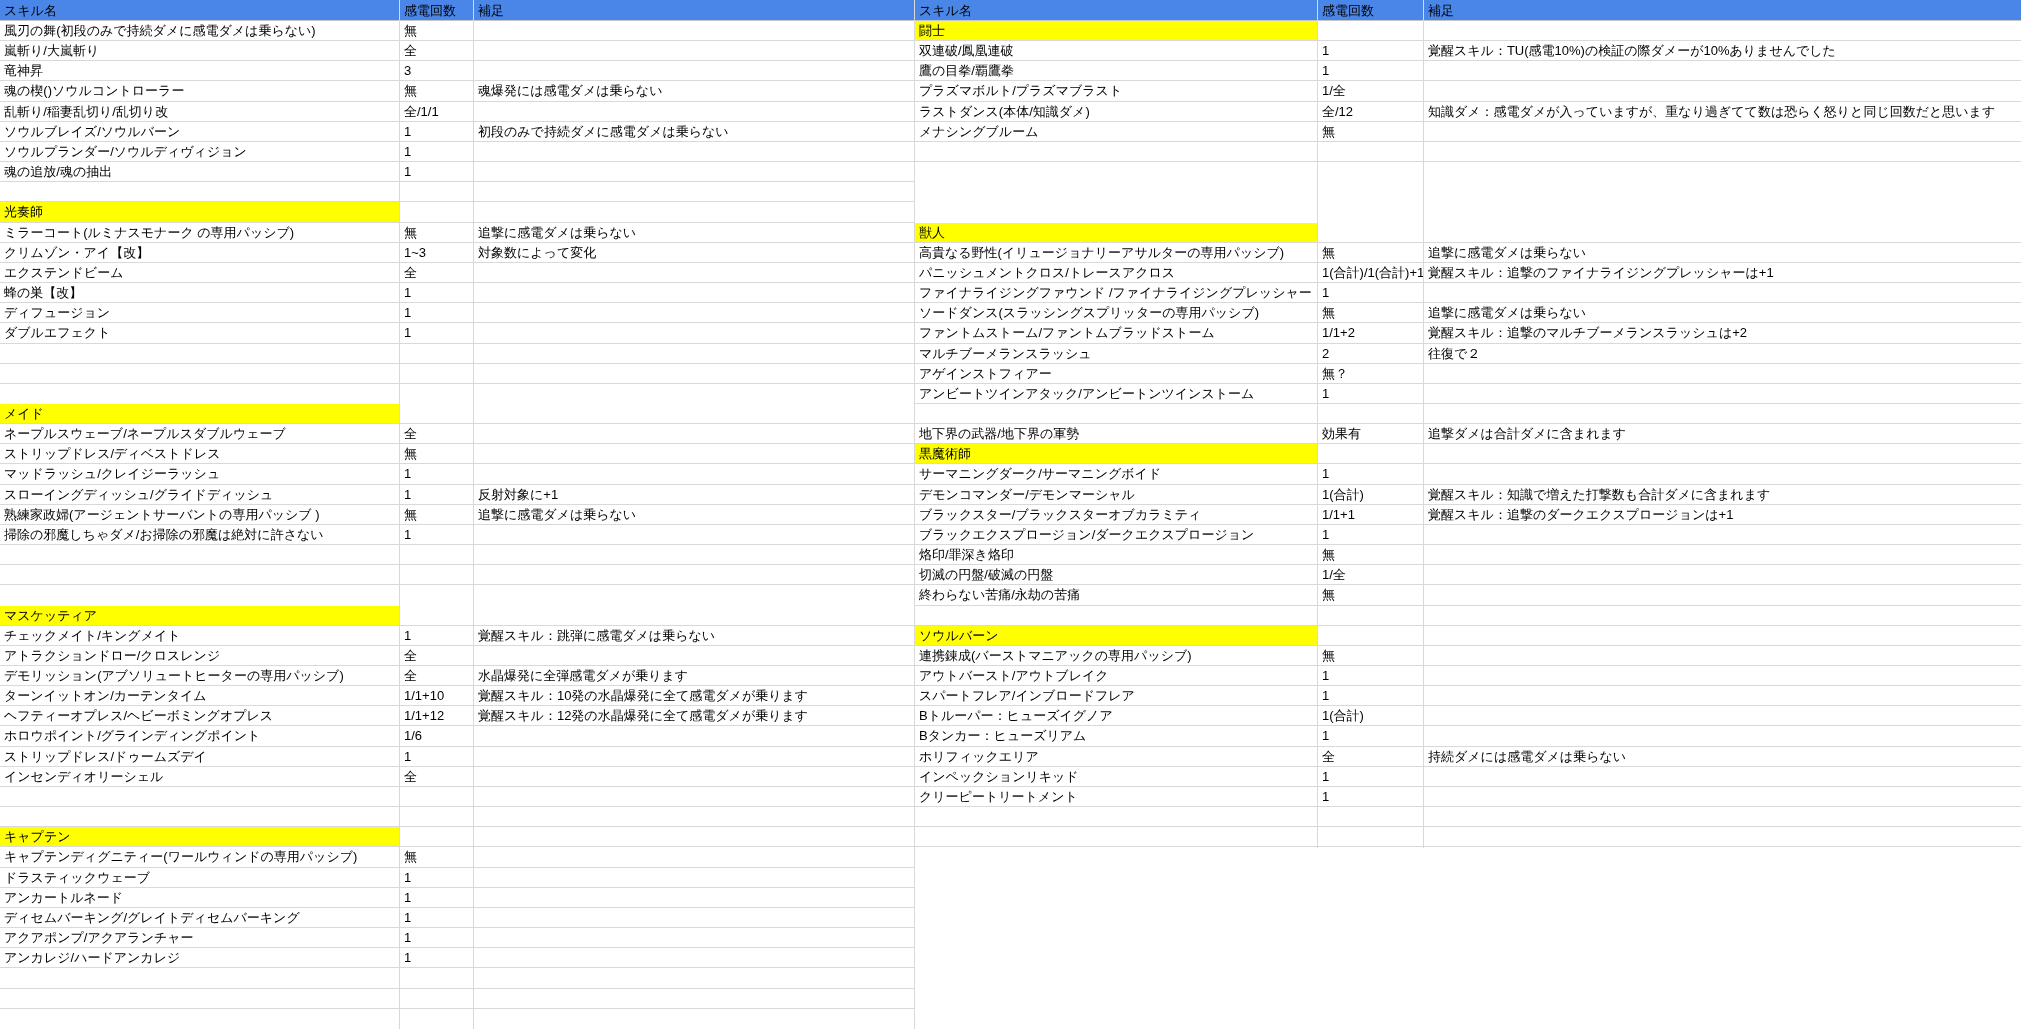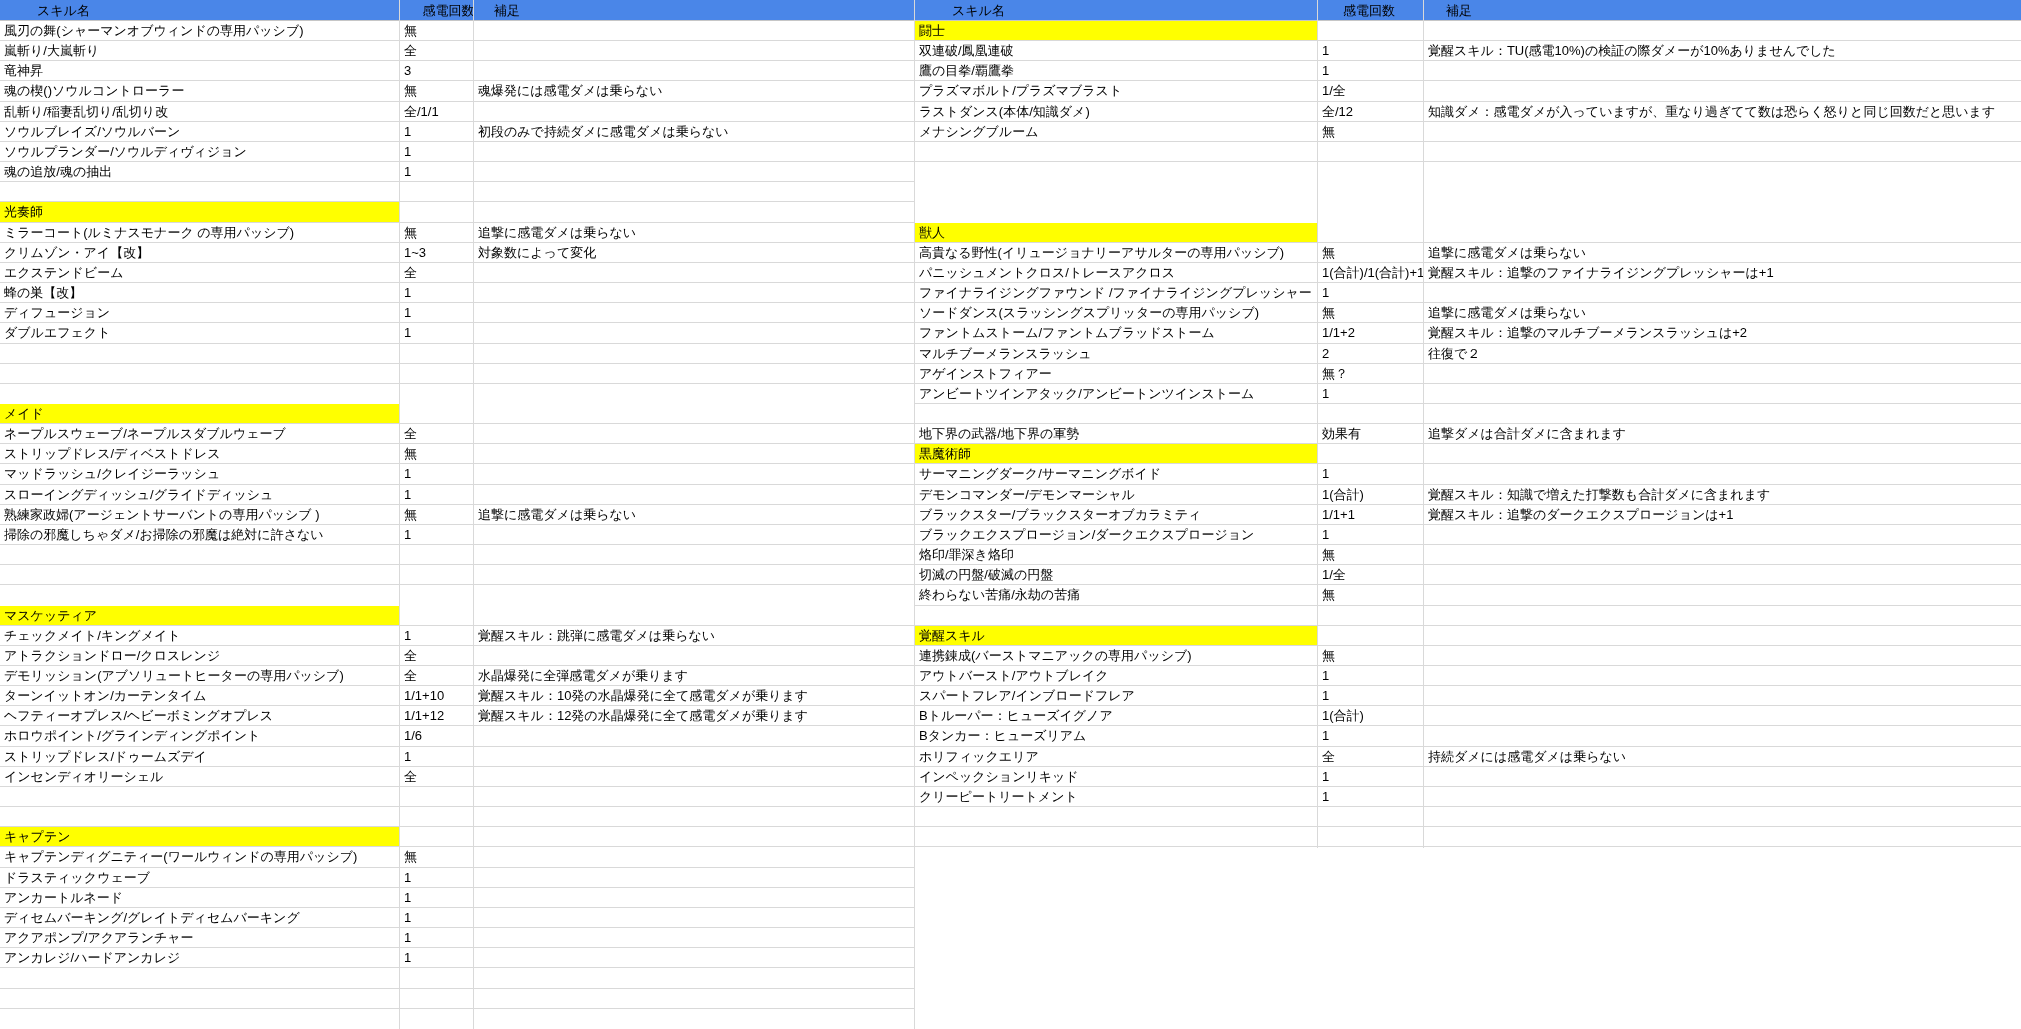--- a/index.html
+++ b/index.html
@@ -12,21 +12,21 @@
     width:2021px;height:1029px;background:#fff;color:#000;
     font-family:"Liberation Sans","DejaVu Sans",sans-serif;
     font-size:13px;
   }
   .sheet{position:relative;width:2021px;height:1029px;overflow:hidden;background:#fff;}
   .group{position:absolute;top:0;height:1029px;}
   .group.left{left:0;width:915px;}
   .group.right{left:915px;width:1106px;}
   .row{display:flex;height:20.16px;box-sizing:border-box;background:transparent;}
   .row.bordered{border-bottom:1px solid var(--grid);}
-  .row.header{height:21px;background:var(--header-bg);border-bottom:1px solid #c6c6c6;padding-left:33px;}
+  .row.header{height:21px;background:var(--header-bg);border-bottom:1px solid #c6c6c6;}
   .cell{
     box-sizing:border-box;height:100%;
     padding-left:4px;white-space:nowrap;overflow:hidden;
     line-height:19px;
   }
   .row.header .cell{line-height:21px;color:#000;}
   .left .c-skill{width:400px;}
   .left .c-count{width:74px;overflow:visible;}
   .left .c-note{width:441px;}
   .right .c-skill{width:403px;}
@@ -46,21 +46,21 @@
 <div class="sheet">
 
   <section class="group left">
     <div class="row header bordered">
       <div class="cell c-skill">スキル名</div>
       <div class="cell c-count">感電回数</div>
       <div class="cell c-note">補足</div>
     </div>
     <div class="body" id="left-body">
         <div class="row bordered">
-          <div class="cell c-skill">風刃の舞(シャーマンオブウィンドの専用パッシブ)</div>
+          <div class="cell c-skill">風刃の舞(初段のみで持続ダメに感電ダメは乗らない)</div>
           <div class="cell c-count">無</div>
           <div class="cell c-note"></div>
         </div>
         <div class="row bordered">
           <div class="cell c-skill">嵐斬り/大嵐斬り</div>
           <div class="cell c-count">全</div>
           <div class="cell c-note"></div>
         </div>
         <div class="row bordered">
           <div class="cell c-skill">竜神昇</div>
@@ -163,20 +163,21 @@
           <div class="cell c-note"></div>
         </div>
         <div class="row bordered">
           <div class="cell c-skill">マッドラッシュ/クレイジーラッシュ</div>
           <div class="cell c-count">1</div>
           <div class="cell c-note"></div>
         </div>
         <div class="row bordered">
           <div class="cell c-skill">スローイングディッシュ/グライドディッシュ</div>
           <div class="cell c-count">1</div>
+          <div class="cell c-note">反射対象に+1</div>
         </div>
         <div class="row bordered">
           <div class="cell c-skill">熟練家政婦(アージェントサーバントの専用パッシブ )</div>
           <div class="cell c-count">無</div>
           <div class="cell c-note">追撃に感電ダメは乗らない</div>
         </div>
         <div class="row bordered">
           <div class="cell c-skill">掃除の邪魔しちゃダメ/お掃除の邪魔は絶対に許さない</div>
           <div class="cell c-count">1</div>
           <div class="cell c-note"></div>
@@ -453,21 +454,21 @@
           <div class="cell c-skill">終わらない苦痛/永劫の苦痛</div>
           <div class="cell c-count">無</div>
           <div class="cell c-note"></div>
         </div>
         <div class="row bordered">
           <div class="cell c-skill"></div>
           <div class="cell c-count"></div>
           <div class="cell c-note"></div>
         </div>
         <div class="row bordered section">
-          <div class="cell c-skill">覚醒スキル</div>
+          <div class="cell c-skill">ソウルバーン</div>
           <div class="cell c-count"></div>
           <div class="cell c-note"></div>
         </div>
         <div class="row bordered">
           <div class="cell c-skill">連携錬成(バーストマニアックの専用パッシブ)</div>
           <div class="cell c-count">無</div>
           <div class="cell c-note"></div>
         </div>
         <div class="row bordered">
           <div class="cell c-skill">アウトバースト/アウトブレイク</div>

